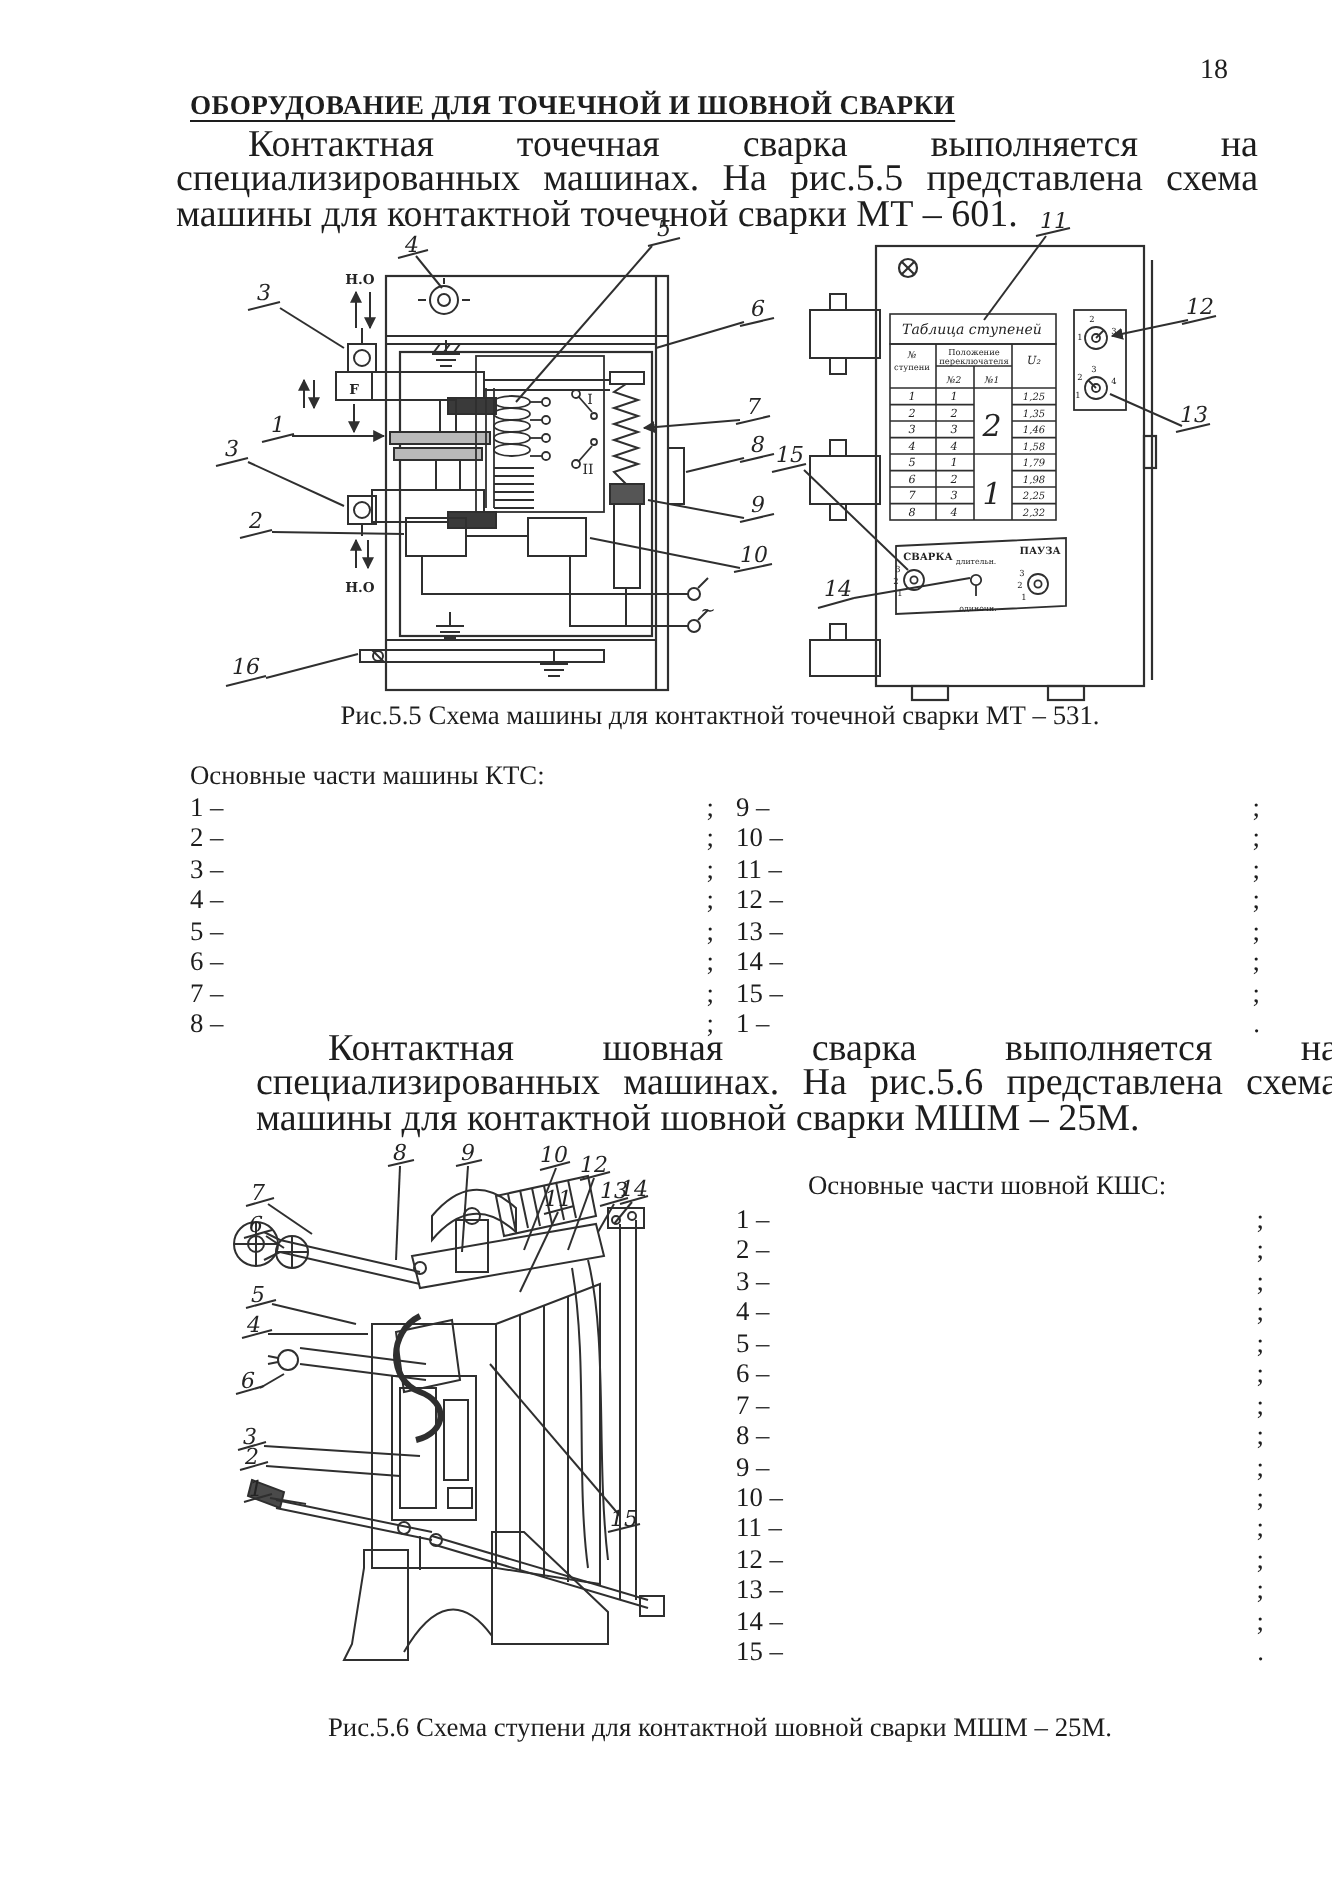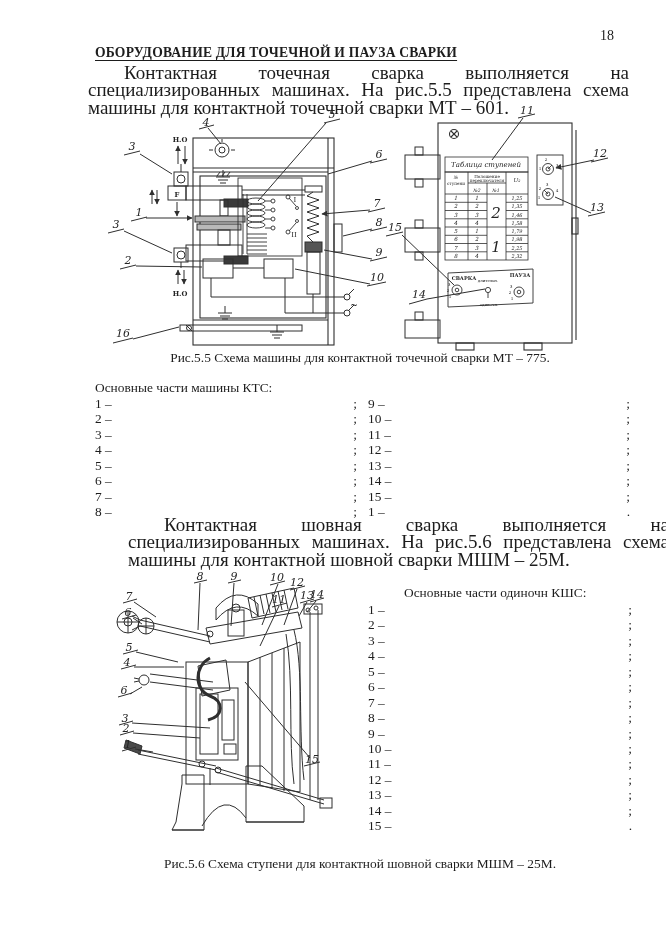--- a/index.html
+++ b/index.html
@@ -42,21 +42,21 @@
   .swlbl{font-size:3.9px;}
   .tick{font-size:4.2px;}
   .tilde{font-size:9px;}
 </style>
 </head>
 <body>
 
 <div class="page">
 
   <div class="abs pgnum">18</div>
-  <div class="abs title">ОБОРУДОВАНИЕ ДЛЯ ТОЧЕЧНОЙ И ПАУЗА СВАРКИ</div>
+  <div class="abs title">ОБОРУДОВАНИЕ ДЛЯ ТОЧЕЧНОЙ И ШОВНОЙ СВАРКИ</div>
   <div class="abs para p1">Контактная точечная сварка выполняется на специализированных машинах. На рис.5.5 представлена схема машины для контактной точечной сварки МТ – 601.</div>
 
   <svg class="abs" style="left:96px;top:106px" width="530" height="245" viewBox="0 0 530 245">
     <defs>
       <marker id="ah1" viewBox="0 0 10 10" refX="9" refY="5" markerWidth="6" markerHeight="6" orient="auto-start-reverse">
         <path d="M0,0L10,5L0,10z" fill="#2f2f2f"></path>
       </marker>
     </defs>
 
     <g stroke="#2f2f2f" fill="none" stroke-width="1.1">
@@ -353,21 +353,21 @@
       <text class="callout" x="323" y="192">14</text>
       <text class="lbl" x="84" y="36">Н.О</text>
       <text class="lbl" x="84" y="190">Н.О</text>
       <text class="lbl" x="81" y="91">F</text>
       <text class="roman" x="199" y="96">I</text>
       <text class="roman" x="198" y="131">II</text>
       <text class="tilde" x="258" y="202">~</text>
     </g>
   </svg>
 
-  <div class="abs caption cap55">Рис.5.5 Схема машины для контактной точечной сварки МТ – 775.</div>
+  <div class="abs caption cap55">Рис.5.5 Схема машины для контактной точечной сварки МТ – 531.</div>
 
   <div class="abs listhead kts-head">Основные части машины КТС:</div>
   <div class="abs list-block kts-rows">
 
       <div class="lrow">
         <div class="half">
           <span class="num">1 –</span>
           <span class="fill"></span>
           <span class="sep">;</span>
         </div>
@@ -465,21 +465,21 @@
         <div class="half h2">
           <span class="num">1 –</span>
           <span class="fill"></span>
           <span class="sep">.</span>
         </div>
       </div>
     </div>
 
   <div class="abs para p2">Контактная шовная сварка выполняется на специализированных машинах. На рис.5.6 представлена схема машины для контактной шовной сварки МШМ – 25М.</div>
 
-  <div class="abs listhead kshs-head">Основные части одиночн КШС:</div>
+  <div class="abs listhead kshs-head">Основные части шовной КШС:</div>
   <div class="abs list-block kshs-rows">
 
       <div class="lrow">
         <div class="single">
           <span class="num">1 –</span>
           <span class="fill"></span>
           <span class="sep">;</span>
         </div>
       </div>
 

